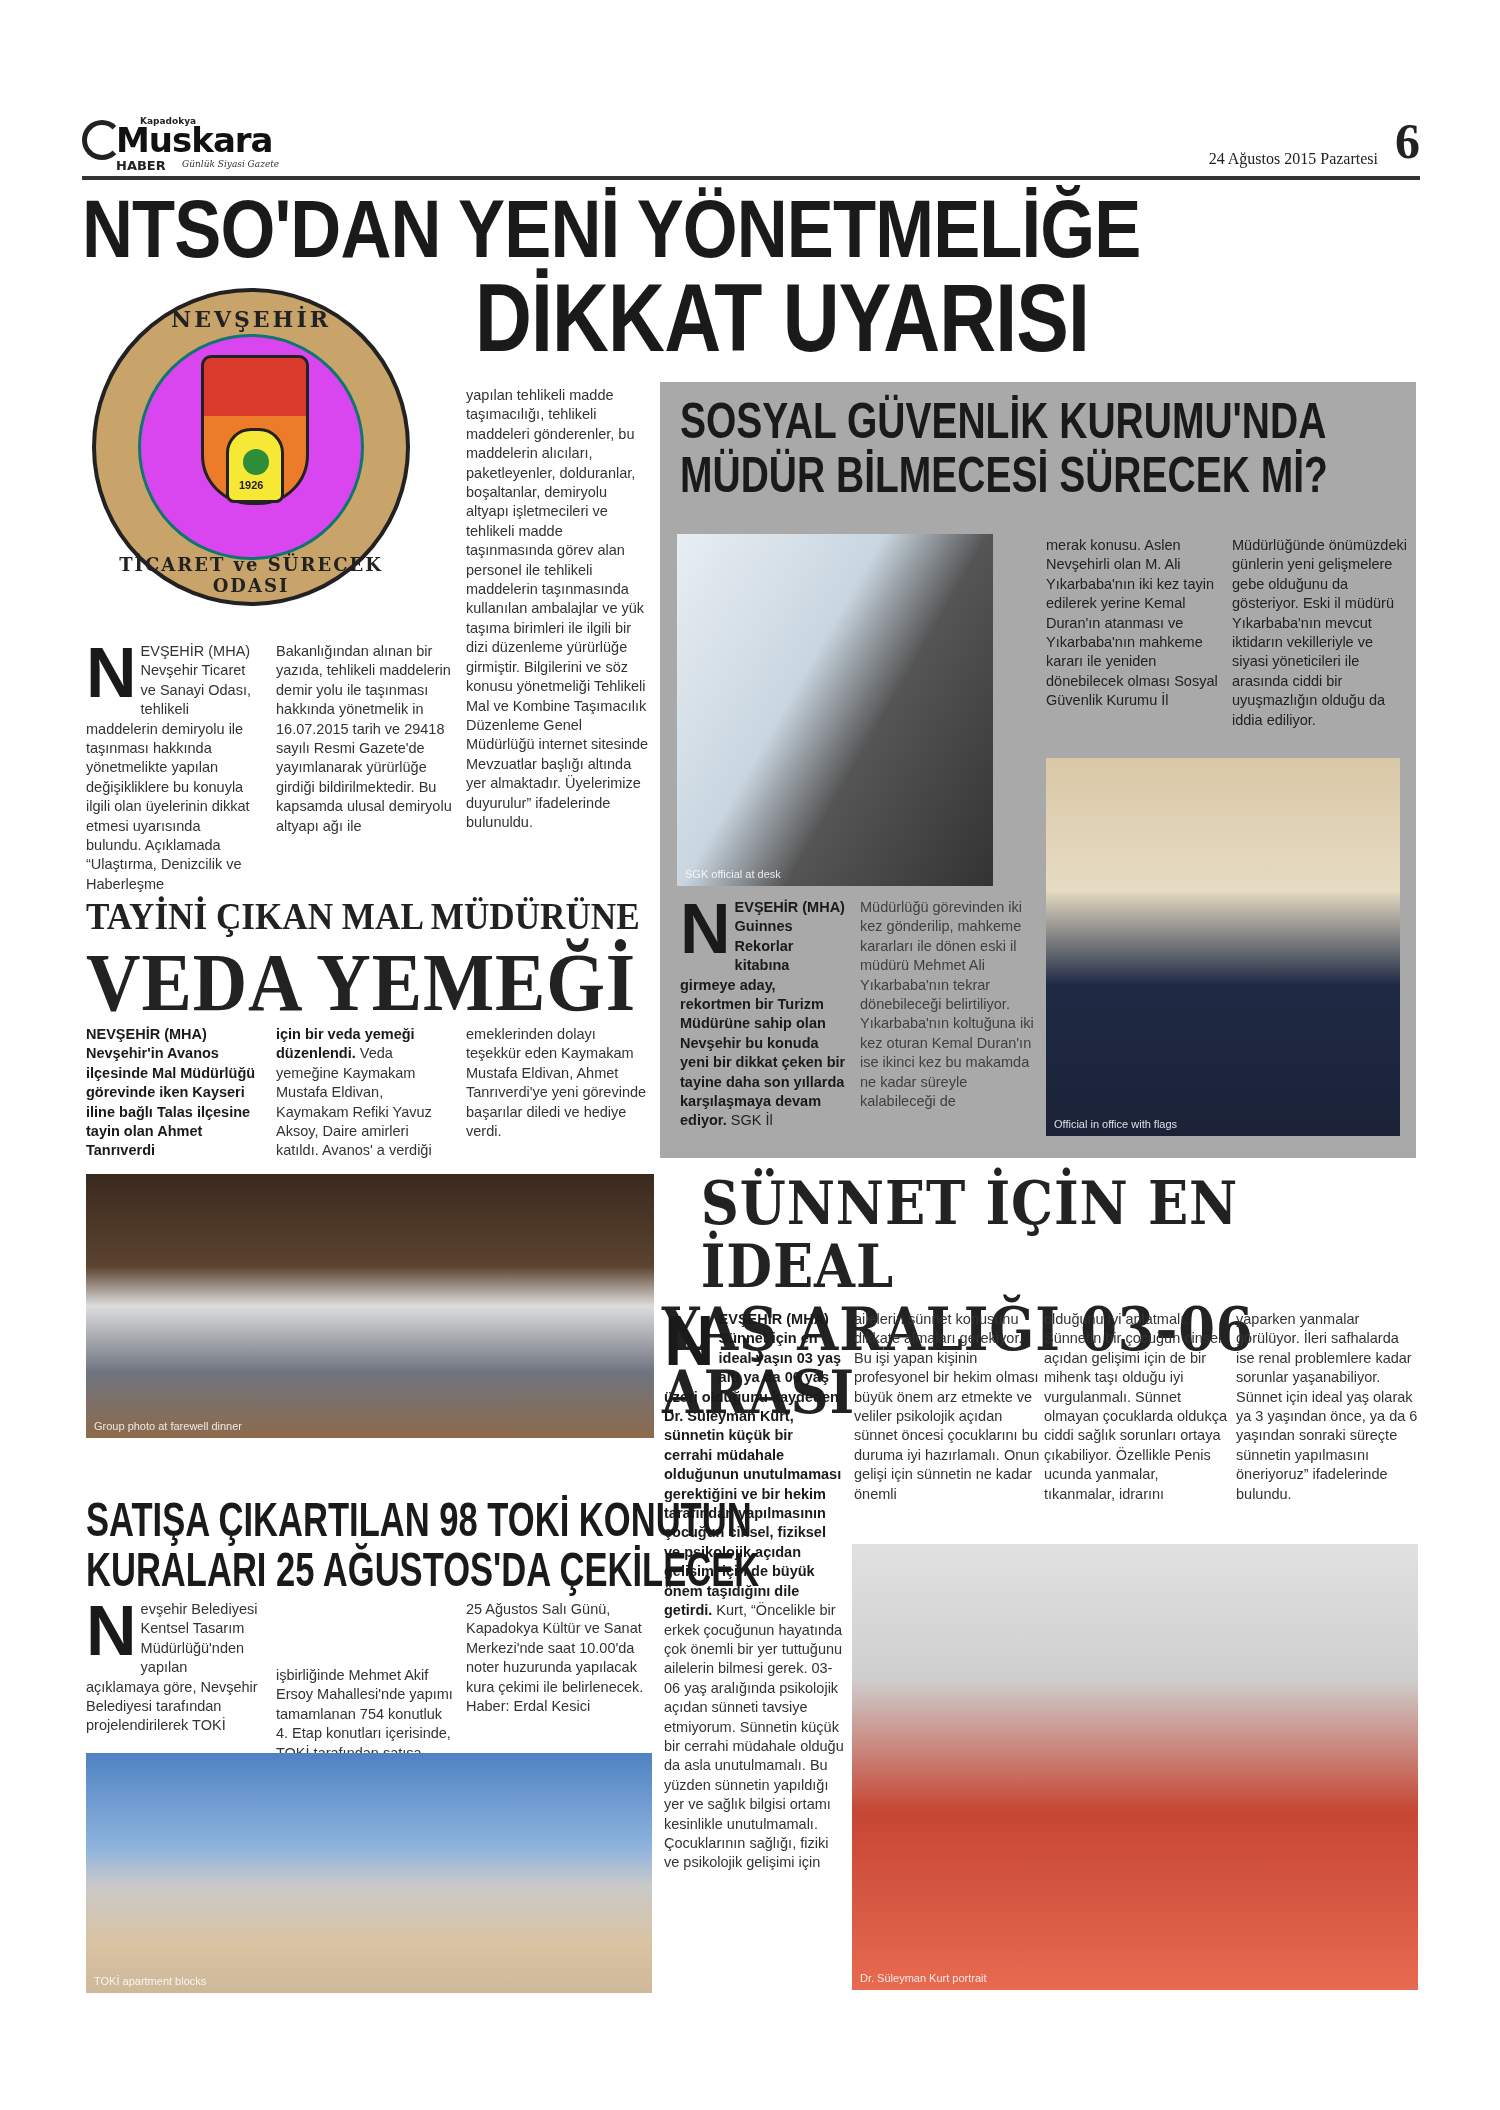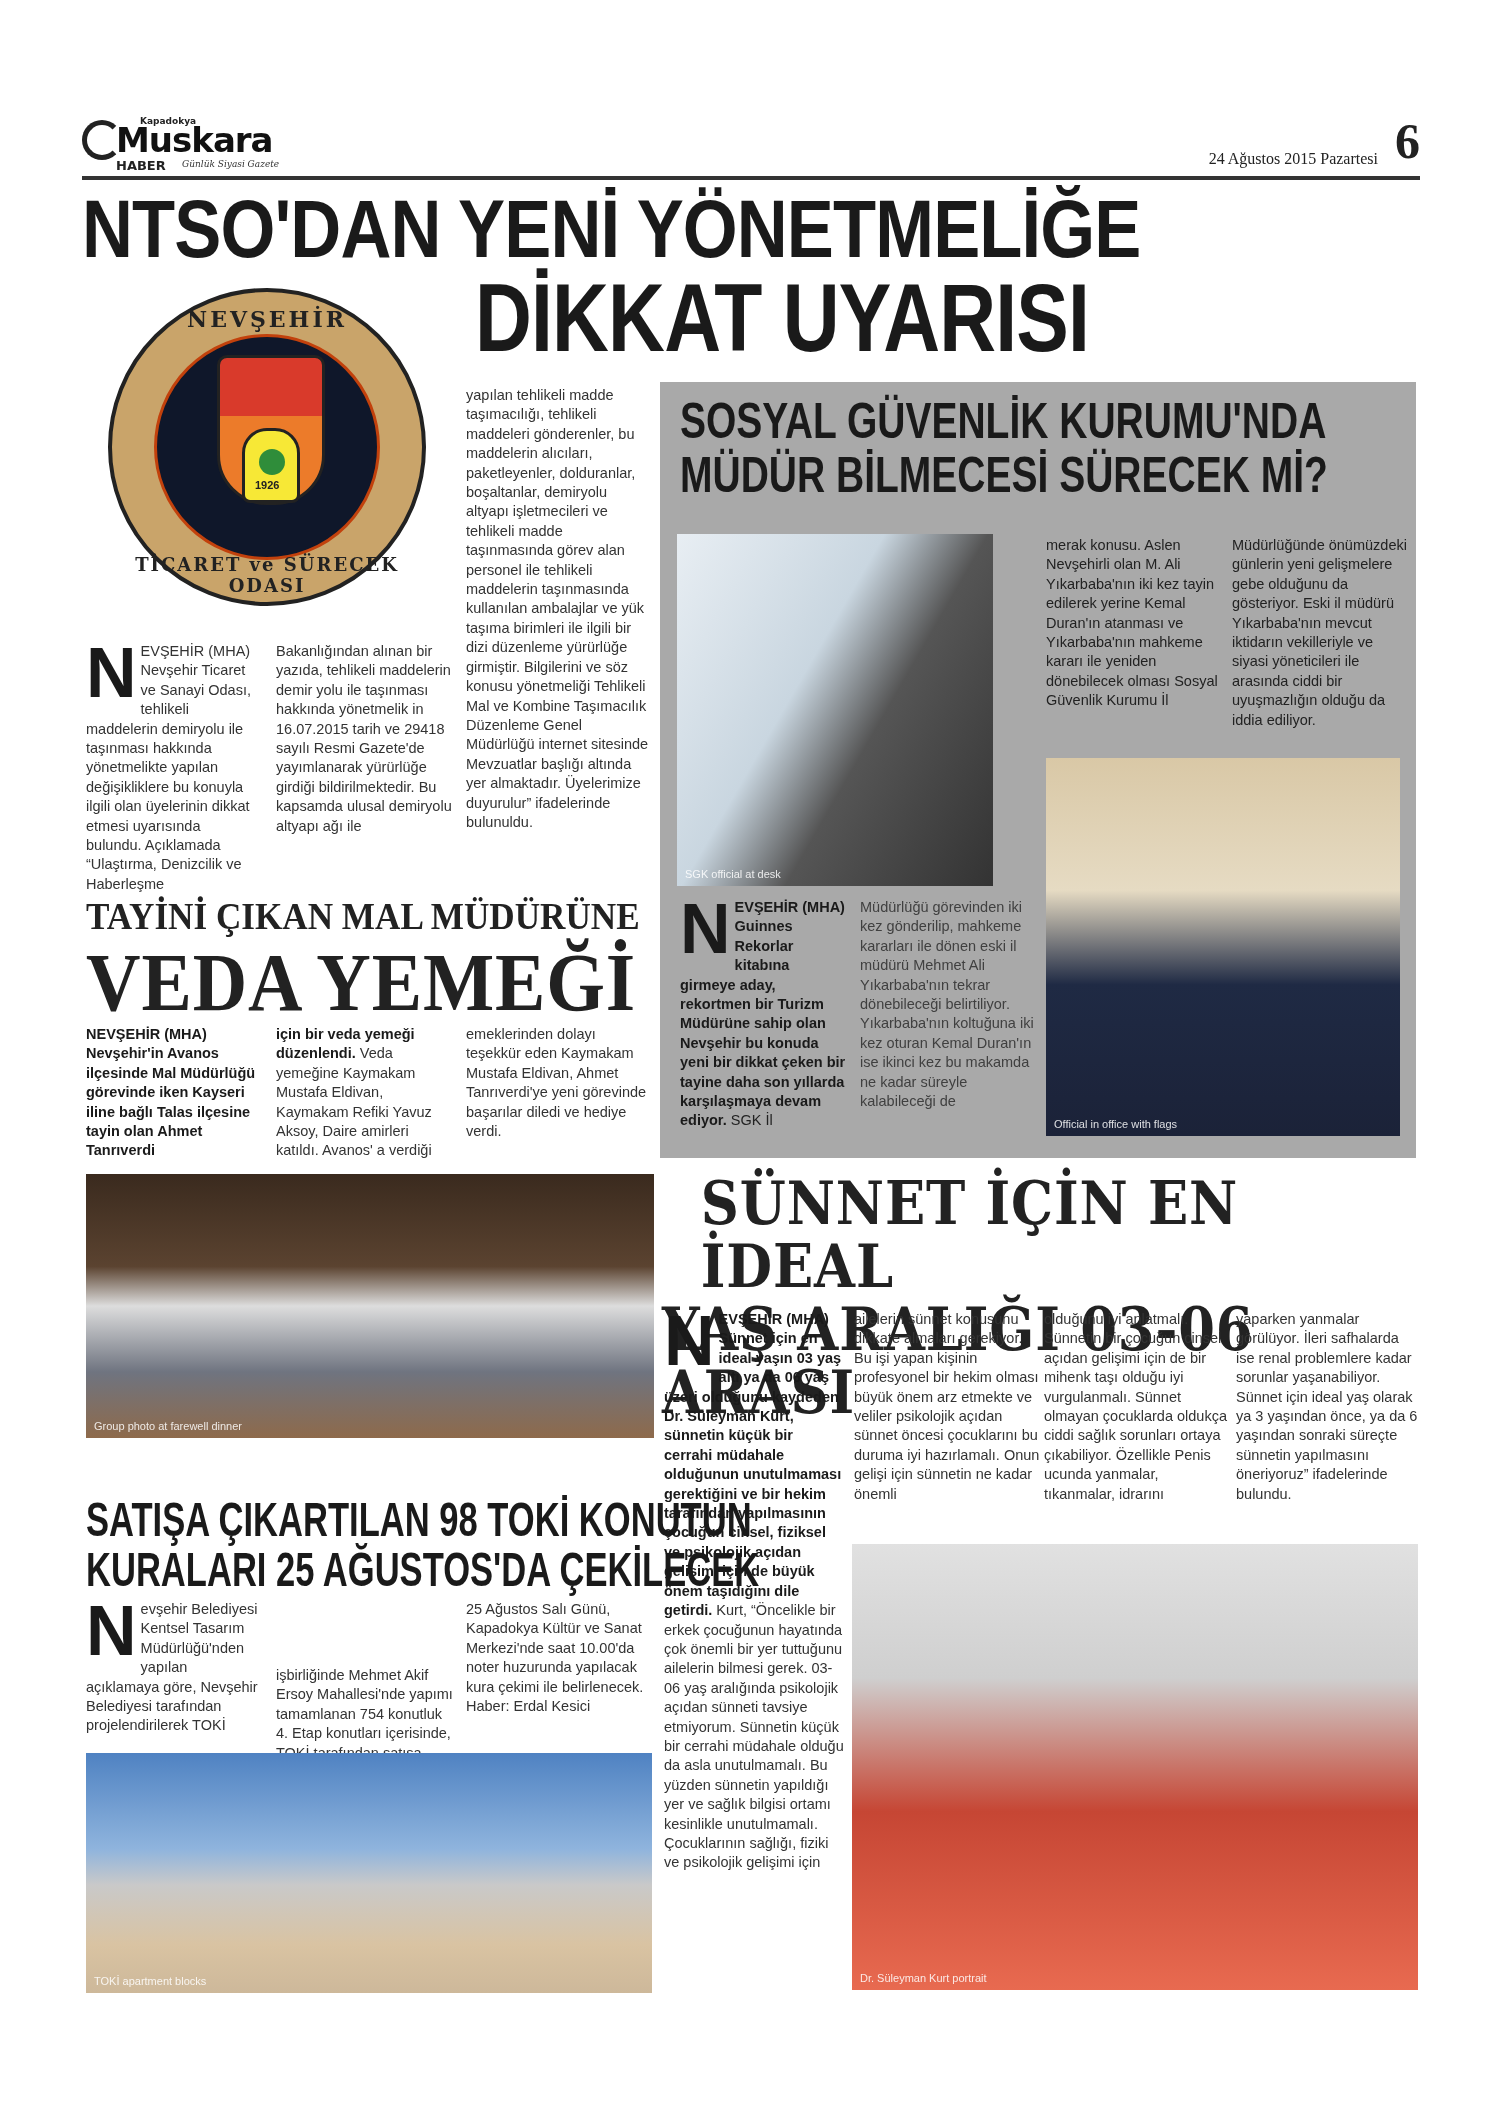--- a/index.html
+++ b/index.html
@@ -22,22 +22,22 @@
   .date { position:absolute; right:42px; top:34px; font-size:16px; font-family:Liberation Serif, serif; color:#222; }
   .page-no { position:absolute; right:0; top:0; font-size:50px; font-family:"Liberation Serif", serif; font-weight:bold; color:#222; line-height:1; }
   .rule { left: 82px; top: 176px; width: 1338px; height: 4px; background:#333; }
 
   
   .hl { font-family: "Liberation Sans", sans-serif; font-weight: 900; color:#1a1a1a; text-transform: uppercase; line-height:1; white-space:nowrap; }
   .main-h1 { left: 82px; top: 188px; width:1338px; font-size: 82px; transform: scaleX(0.86); transform-origin: left top; letter-spacing:-1px; }
   .main-h2 { left: 475px; top: 270px; font-size: 96px; transform: scaleX(0.82); transform-origin: left top; letter-spacing:-1px; }
 
   
-  .seal { left: 108px; top: 288px; width: 318px; height: 318px; border-radius:50%; background:#c9a46a; border:4px solid #222; }
-  .seal-inner { position:absolute; left:42px; top:42px; width:226px; height:226px; border-radius:50%; border:3px solid #c2410c; background:#0f172a; }
+  .seal { left: 92px; top: 288px; width: 318px; height: 318px; border-radius:50%; background:#c9a46a; border:4px solid #222; }
+  .seal-inner { position:absolute; left:42px; top:42px; width:226px; height:226px; border-radius:50%; border:3px solid #0f766e; background:#d946ef; }
   .seal-shield { position:absolute; left:60px; top:18px; width:108px; height:150px; background:linear-gradient(#d93a2b 0%, #d93a2b 40%, #ec7b2a 40%, #ec7b2a 75%); border-radius:10px 10px 50px 50px; border:3px solid #222; }
   .seal-bell { position:absolute; left:22px; top:70px; width:58px; height:75px; background:#f7e836; border:3px solid #222; border-radius:25px 25px 8px 8px; }
   .seal-leaf { position:absolute; left:14px; top:18px; width:26px; height:26px; background:#2f8d3a; border-radius:50%; }
   .seal-year { position:absolute; left:10px; top:48px; font-size:11px; font-weight:bold; }
   .seal-top { position:absolute; left:0; top:14px; width:310px; text-align:center; font-size:22px; font-weight:bold; font-family:"DejaVu Serif", serif; letter-spacing:3px; }
   .seal-bottom { position:absolute; left:0; top:262px; width:310px; text-align:center; font-size:18px; font-weight:bold; font-family:"DejaVu Serif", serif; letter-spacing:2px; }
 
   
   .col { font-size: 14.5px; line-height: 19.4px; color:#333; }
   .col b { color:#1a1a1a; }

